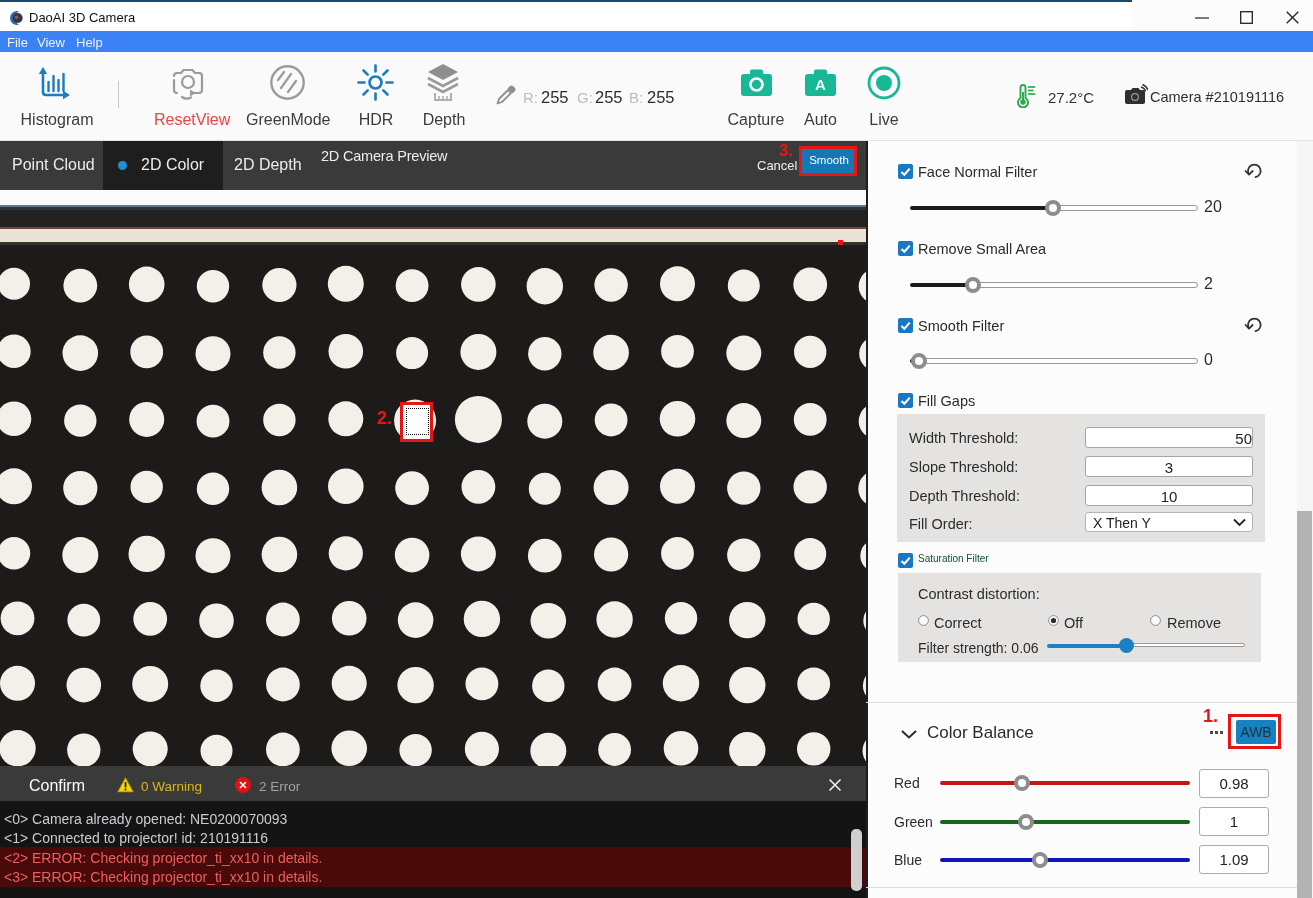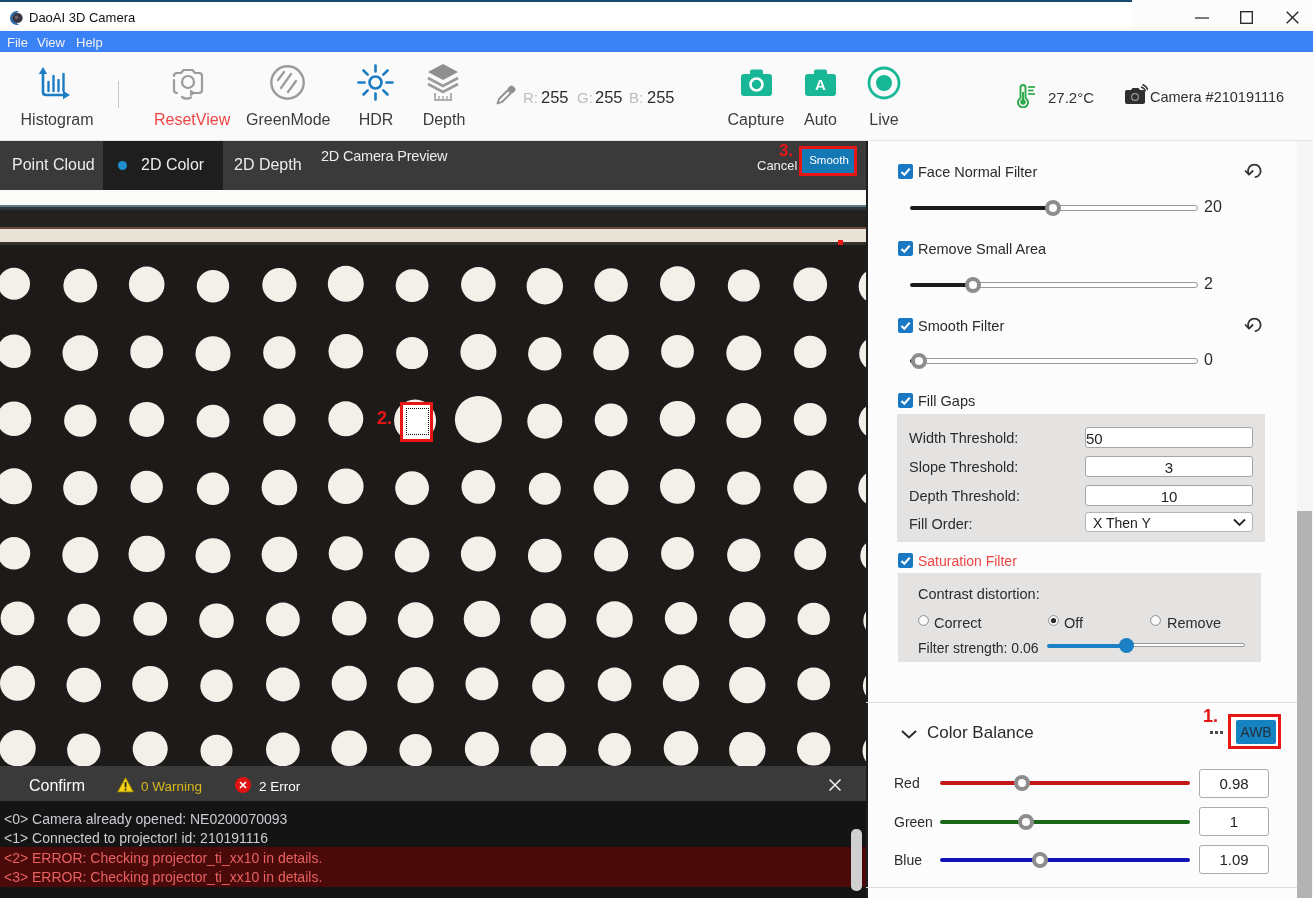--- a/index.html
+++ b/index.html
@@ -303,21 +303,21 @@
     <svg class="abs" style="left:117px;top:11px" width="17" height="16" viewBox="0 0 17 16">
       <path d="M8.5 0.5 L16.5 15 L0.5 15 Z" fill="#f4d216" stroke="#8a7500" stroke-width="0.8"></path>
       <rect x="7.7" y="5" width="1.7" height="5.5" fill="#222"></rect>
       <rect x="7.7" y="11.7" width="1.7" height="1.8" fill="#222"></rect>
     </svg>
     <div class="abs" style="left:141px;top:13px;font-size:13.5px;color:#d8b71b">0 Warning</div>
     <svg class="abs" style="left:235px;top:11px" width="16" height="16">
         <circle cx="8" cy="8" r="8" fill="#e01212"></circle>
         <path d="M5 5 L11 11 M11 5 L5 11" stroke="#fff" stroke-width="1.7"></path>
       </svg>
-    <div class="abs" style="left:259px;top:13px;font-size:13.5px;color:#ffffff">2 Error</div>
+    <div class="abs" style="left:259px;top:13px;font-size:13.5px;color:#a3a3a3">2 Error</div>
     <svg class="abs" style="left:828px;top:12px" width="14" height="14">
         <path d="M1.5 1.5 L12.5 12.5 M12.5 1.5 L1.5 12.5" stroke="#f0f0f0" stroke-width="1.6"></path>
       </svg>
   </div>
   <div class="abs" style="left:0;top:35px;width:866px;height:111px;font-size:14px;color:#c9ccd1">
     <div class="abs" style="left:4px;top:10px">&lt;0&gt; Camera already opened: NE0200070093</div>
     <div class="abs" style="left:4px;top:29px">&lt;1&gt; Connected to projector! id: 210191116</div>
     <div class="abs" style="left:0;top:46px;width:866px;height:19px;background:#4a0a0a"></div>
     <div class="abs" style="left:4px;top:49px;color:#e86060">&lt;2&gt; ERROR: Checking projector_ti_xx10 in details.</div>
     <div class="abs" style="left:0;top:65px;width:866px;height:21px;background:#4a0a0a"></div>
@@ -362,21 +362,21 @@
   <div class="abs" style="left:31px;top:273px;width:368px;height:128px;background:#e4e3e2"></div>
   <div class="abs" style="left:43px;top:289px;font-size:14.5px;color:#2b2b2b">Width Threshold:</div>
   <div class="abs" style="left:43px;top:318px;font-size:14.5px;color:#2b2b2b">Slope Threshold:</div>
   <div class="abs" style="left:43px;top:347px;font-size:14.5px;color:#2b2b2b">Depth Threshold:</div>
   <div class="abs" style="left:43px;top:375px;font-size:14.5px;color:#2b2b2b">Fill Order:</div>
 
   <svg style="position:absolute;left:32px;top:412px" width="15" height="15">
       <rect width="15" height="15" rx="2" fill="#1878c4"></rect>
       <polyline points="3.4,7.9 6.4,10.7 11.7,4.6" fill="none" stroke="#fff" stroke-width="2.1"></polyline>
     </svg>
-  <div class="abs" style="left:52px;top:412px;font-size:14px;color:#ef4444">Saturation Filter</div>
+  <div class="abs" style="left:52px;top:412px;font-size:10px;color:#14532d">Saturation Filter</div>
   <div class="abs" style="left:32px;top:432px;width:363px;height:89px;background:#e4e3e2"></div>
   <div class="abs" style="left:52px;top:445px;font-size:14.5px;color:#2b2b2b">Contrast distortion:</div>
   <div class="abs" style="left:68px;top:474px;font-size:14.5px;color:#2b2b2b">Correct</div>
   <div class="abs" style="left:198px;top:474px;font-size:14.5px;color:#2b2b2b">Off</div>
   <div class="abs" style="left:301px;top:474px;font-size:14.5px;color:#2b2b2b">Remove</div>
   <div class="abs" style="left:52px;top:499px;font-size:14px;color:#2b2b2b">Filter strength: 0.06</div>
 
   <div class="abs" style="left:0px;top:561px;width:431px;height:1px;background:#ddd"></div>
   <svg class="abs" style="left:35px;top:588px" width="16" height="10">
       <polyline points="1,2 8,8.5 15,2" fill="none" stroke="#2b2b2b" stroke-width="2"></polyline>
@@ -398,21 +398,21 @@
     <div style="position:absolute;left:1045px;top:200px;width:16px;height:16px;border-radius:50%;background:#fdfdfd;border:4px solid #8d8d8d;box-sizing:border-box"></div>
     <div style="position:absolute;left:1204px;top:198px;font-size:16px;color:#2b2b2b">20</div>
   <div style="position:absolute;left:910px;top:283px;width:63px;height:4px;background:#1b1b1b;border-radius:2px"></div>
     <div style="position:absolute;left:973px;top:282px;width:223px;height:4px;background:#fff;border:1px solid #989898;border-radius:3px"></div>
     <div style="position:absolute;left:965px;top:277px;width:16px;height:16px;border-radius:50%;background:#fdfdfd;border:4px solid #8d8d8d;box-sizing:border-box"></div>
     <div style="position:absolute;left:1204px;top:275px;font-size:16px;color:#2b2b2b">2</div>
   <div style="position:absolute;left:910px;top:359px;width:9px;height:4px;background:#1b1b1b;border-radius:2px"></div>
     <div style="position:absolute;left:919px;top:358px;width:277px;height:4px;background:#fff;border:1px solid #989898;border-radius:3px"></div>
     <div style="position:absolute;left:911px;top:353px;width:16px;height:16px;border-radius:50%;background:#fdfdfd;border:4px solid #8d8d8d;box-sizing:border-box"></div>
     <div style="position:absolute;left:1204px;top:351px;font-size:16px;color:#2b2b2b">0</div>
-  <div style="position:absolute;left:1085px;top:427px;width:168px;height:21px;background:#fff;border:1px solid #a5a5a5;border-radius:3px;font-size:15px;color:#222;text-align:left;line-height:21px;box-sizing:border-box">50</div>
+  <div style="position:absolute;left:1085px;top:427px;width:168px;height:21px;background:#fff;border:1px solid #a5a5a5;border-radius:3px;font-size:15px;color:#222;text-align:right;line-height:21px;box-sizing:border-box">50</div>
   <div style="position:absolute;left:1085px;top:456px;width:168px;height:21px;background:#fff;border:1px solid #a5a5a5;border-radius:3px;font-size:15px;color:#222;text-align:center;line-height:21px;box-sizing:border-box">3</div>
   <div style="position:absolute;left:1085px;top:485px;width:168px;height:21px;background:#fff;border:1px solid #a5a5a5;border-radius:3px;font-size:15px;color:#222;text-align:center;line-height:21px;box-sizing:border-box">10</div>
   <div style="position:absolute;left:1085px;top:512px;width:168px;height:20px;background:#fff;border:1px solid #b5b5b5;border-radius:3px;box-sizing:border-box">
     <div style="position:absolute;left:7px;top:2px;font-size:14px;color:#222">X Then Y</div>
     <svg style="position:absolute;right:6px;top:5px" width="13" height="9">
         <polyline points="1,1.5 6.5,7 12,1.5" fill="none" stroke="#222" stroke-width="1.8"></polyline>
       </svg>
   </div>
   <svg style="position:absolute;left:918px;top:615px" width="11" height="11">
       <circle cx="5.5" cy="5.5" r="4.9" fill="#fcfcfc" stroke="#8a8a8a" stroke-width="1"></circle>

